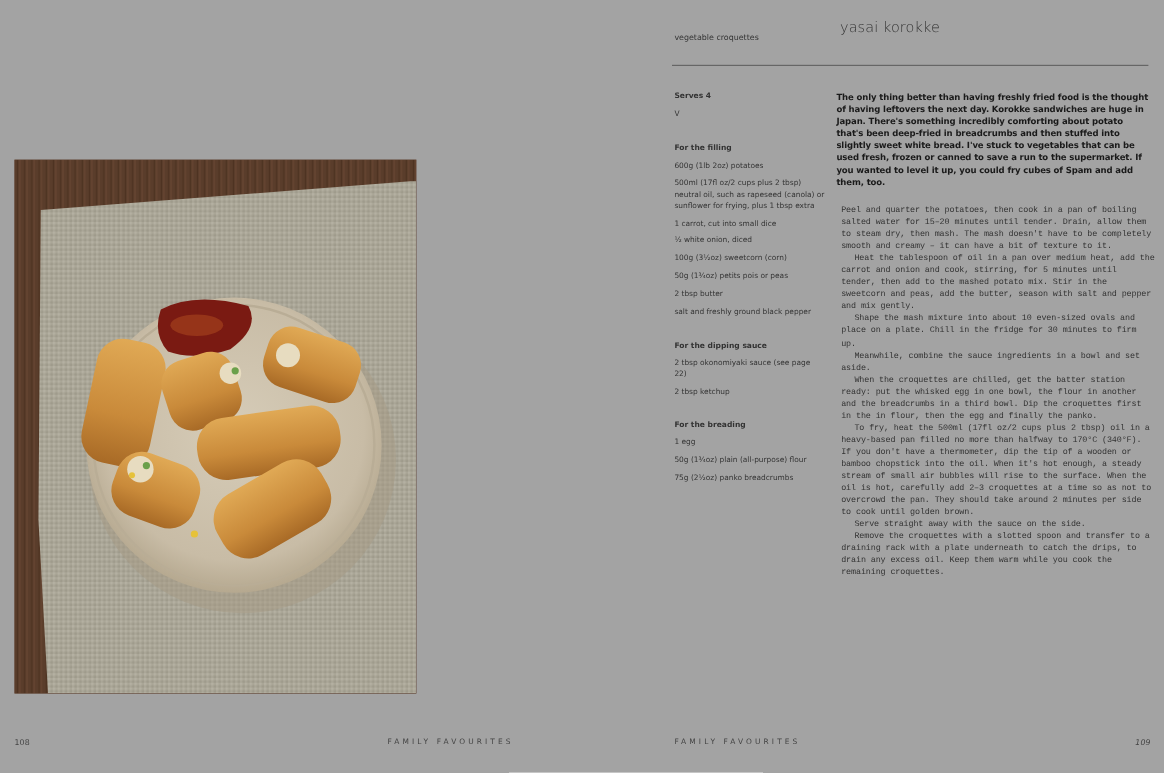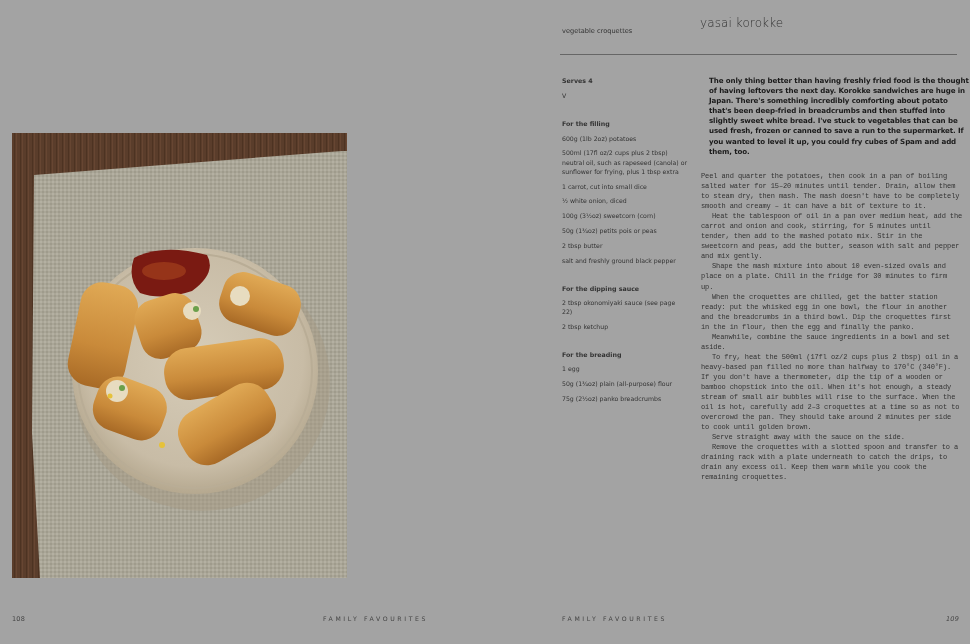--- a/index.html
+++ b/index.html
@@ -22,21 +22,21 @@
   .rule { position:absolute; left:75px; top:54px; width:397px; height:1px; background:#666; }
 
   
   .ingredients { position:absolute; left:77px; top:76px; width:125px; font-size:6.2px; line-height:9.2px; color:#333; }
   .ingredients .serves { font-weight:bold; font-size:6.3px; }
   .ingredients .diet { margin-top:6px; }
   .ingredients .section-head { font-weight:bold; margin-top:19px; margin-bottom:5px; font-size:6.3px; }
   .ingredients .item { margin-bottom:5.6px; }
 
   
-  .intro { position:absolute; left:224px; top:76px; width:262px; font-size:7.1px; line-height:10.1px; font-weight:bold; color:#1a1a1a; letter-spacing:-0.1px; }
+  .intro { position:absolute; left:212px; top:76px; width:262px; font-size:7.1px; line-height:10.1px; font-weight:bold; color:#1a1a1a; letter-spacing:-0.1px; }
   .method { position:absolute; left:216px; top:171px; width:262px; font-size:7px; line-height:10.05px; color:#333; letter-spacing:-0.1px;font-family:Liberation Mono, monospace; }
   .method p { margin:0; text-indent:11px; }
   .method p:first-child { text-indent:0; }
 </style>
 </head>
 <body>
 
 <div class="page page-left">
   <div class="photo">
     <svg width="335" height="445" viewBox="0 0 335 445" xmlns="http://www.w3.org/2000/svg">
@@ -120,22 +120,22 @@
     <div class="item">50g (1¾oz) plain (all-purpose) flour</div>
     <div class="item">75g (2½oz) panko breadcrumbs</div>
   </div>
 
   <div class="intro">The only thing better than having freshly fried food is the thought of having leftovers the next day. Korokke sandwiches are huge in Japan. There's something incredibly comforting about potato that's been deep-fried in breadcrumbs and then stuffed into slightly sweet white bread. I've stuck to vegetables that can be used fresh, frozen or canned to save a run to the supermarket. If you wanted to level it up, you could fry cubes of Spam and add them, too.</div>
 
   <div class="method">
     <p>Peel and quarter the potatoes, then cook in a pan of boiling salted water for 15–20 minutes until tender. Drain, allow them to steam dry, then mash. The mash doesn't have to be completely smooth and creamy – it can have a bit of texture to it.</p>
     <p>Heat the tablespoon of oil in a pan over medium heat, add the carrot and onion and cook, stirring, for 5 minutes until tender, then add to the mashed potato mix. Stir in the sweetcorn and peas, add the butter, season with salt and pepper and mix gently.</p>
     <p>Shape the mash mixture into about 10 even-sized ovals and place on a plate. Chill in the fridge for 30 minutes to firm up.</p>
+    <p>Meanwhile, combine the sauce ingredients in a bowl and set aside.</p>
     <p>When the croquettes are chilled, get the batter station ready: put the whisked egg in one bowl, the flour in another and the breadcrumbs in a third bowl. Dip the croquettes first in the in flour, then the egg and finally the panko.</p>
-    <p>Meanwhile, combine the sauce ingredients in a bowl and set aside.</p>
     <p>To fry, heat the 500ml (17fl oz/2 cups plus 2 tbsp) oil in a heavy-based pan filled no more than halfway to 170°C (340°F). If you don't have a thermometer, dip the tip of a wooden or bamboo chopstick into the oil. When it's hot enough, a steady stream of small air bubbles will rise to the surface. When the oil is hot, carefully add 2–3 croquettes at a time so as not to overcrowd the pan. They should take around 2 minutes per side to cook until golden brown.</p>
     <p>Serve straight away with the sauce on the side.</p>
     <p>Remove the croquettes with a slotted spoon and transfer to a draining rack with a plate underneath to catch the drips, to drain any excess oil. Keep them warm while you cook the remaining croquettes.</p>
   </div>
 
   <span class="running" style="left:77px;">FAMILY FAVOURITES</span>
   <span class="folio" style="left:461px;font-style:italic;">109</span>
 </div>
 
 </body></html>

